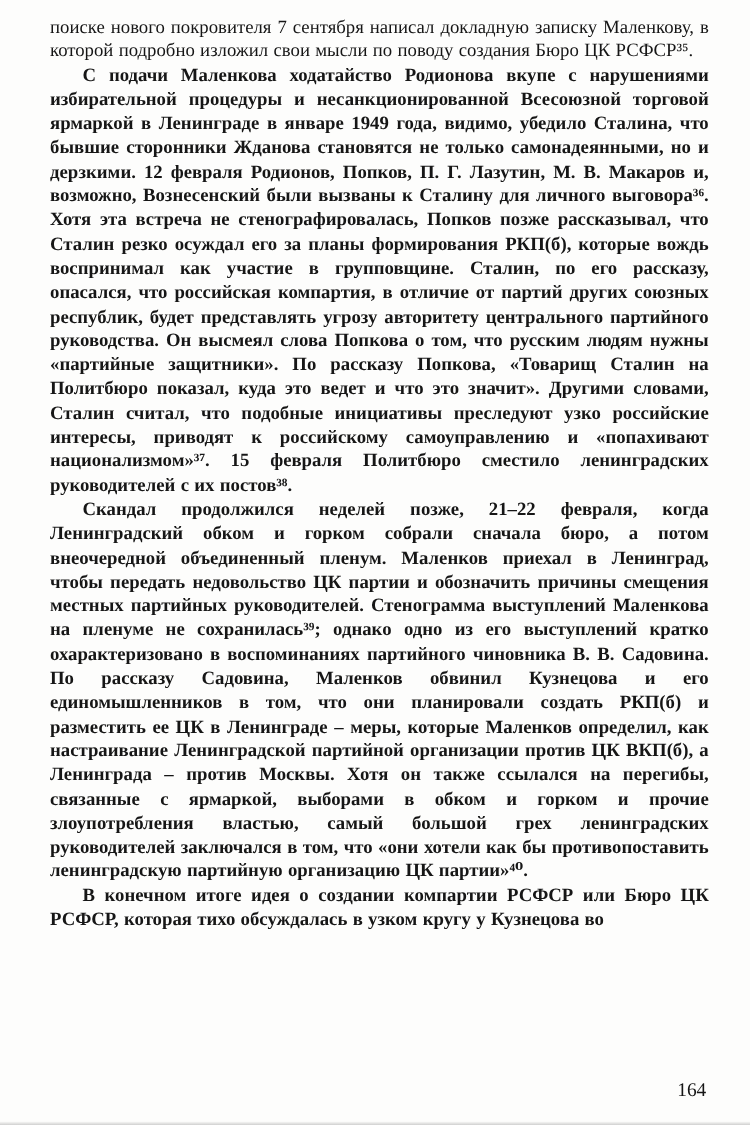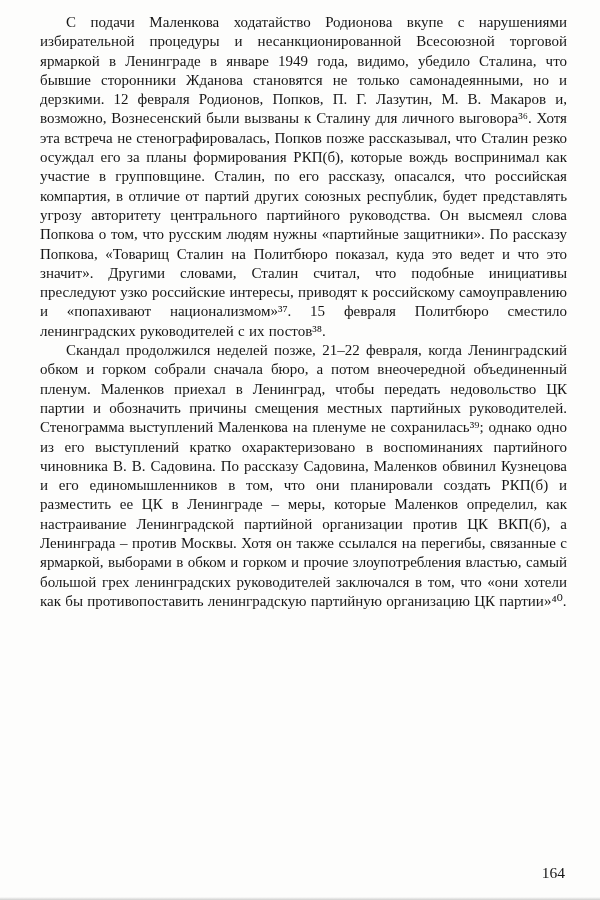--- a/index.html
+++ b/index.html
@@ -27,20 +27,21 @@
     color: #161616;
     text-align: justify;
   }
   .text-block p {
     margin: 0;
     padding: 0;
     word-spacing: 0.5px;
   }
   .text-block p.indented {
     text-indent: 26px;
+    font-weight: bold;
   }
   .page-number {
     position: absolute;
     right: 35px;
     bottom: 18px;
     font-family: "Liberation Serif", "DejaVu Serif", serif;
     font-size: 15.5px;
     color: #161616;
   }
   .scan-edge {
@@ -50,18 +51,20 @@
     bottom: 0;
     height: 3px;
     background: linear-gradient(to bottom, rgba(0,0,0,0), rgba(0,0,0,0.18));
   }
 </style>
 </head>
 <body>
 
 <div class="scan-page">
   <div class="text-block">
+    <p>поиске нового покровителя 7 сентября написал докладную записку Маленкову, в которой подробно изложил свои мысли по поводу создания Бюро ЦК РСФСР³⁵.</p>
     <p class="indented">С подачи Маленкова ходатайство Родионова вкупе с нарушениями избирательной процедуры и несанкционированной Всесоюзной торговой ярмаркой в Ленинграде в январе 1949 года, видимо, убедило Сталина, что бывшие сторонники Жданова становятся не только самонадеянными, но и дерзкими. 12 февраля Родионов, Попков, П. Г. Лазутин, М. В. Макаров и, возможно, Вознесенский были вызваны к Сталину для личного выговора³⁶. Хотя эта встреча не стенографировалась, Попков позже рассказывал, что Сталин резко осуждал его за планы формирования РКП(б), которые вождь воспринимал как участие в групповщине. Сталин, по его рассказу, опасался, что российская компартия, в отличие от партий других союзных республик, будет представлять угрозу авторитету центрального партийного руководства. Он высмеял слова Попкова о том, что русским людям нужны «партийные защитники». По рассказу Попкова, «Товарищ Сталин на Политбюро показал, куда это ведет и что это значит». Другими словами, Сталин считал, что подобные инициативы преследуют узко российские интересы, приводят к российскому самоуправлению и «попахивают национализмом»³⁷. 15 февраля Политбюро сместило ленинградских руководителей с их постов³⁸.</p>
     <p class="indented">Скандал продолжился неделей позже, 21–22 февраля, когда Ленинградский обком и горком собрали сначала бюро, а потом внеочередной объединенный пленум. Маленков приехал в Ленинград, чтобы передать недовольство ЦК партии и обозначить причины смещения местных партийных руководителей. Стенограмма выступлений Маленкова на пленуме не сохранилась³⁹; однако одно из его выступлений кратко охарактеризовано в воспоминаниях партийного чиновника В. В. Садовина. По рассказу Садовина, Маленков обвинил Кузнецова и его единомышленников в том, что они планировали создать РКП(б) и разместить ее ЦК в Ленинграде – меры, которые Маленков определил, как настраивание Ленинградской партийной организации против ЦК ВКП(б), а Ленинграда – против Москвы. Хотя он также ссылался на перегибы, связанные с ярмаркой, выборами в обком и горком и прочие злоупотребления властью, самый большой грех ленинградских руководителей заключался в том, что «они хотели как бы противопоставить ленинградскую партийную организацию ЦК партии»⁴⁰.</p>
+    <p class="indented">В конечном итоге идея о создании компартии РСФСР или Бюро ЦК РСФСР, которая тихо обсуждалась в узком кругу у Кузнецова во</p>
   </div>
   <div class="page-number">164</div>
   <div class="scan-edge"></div>
 </div>
 
 </body></html>

